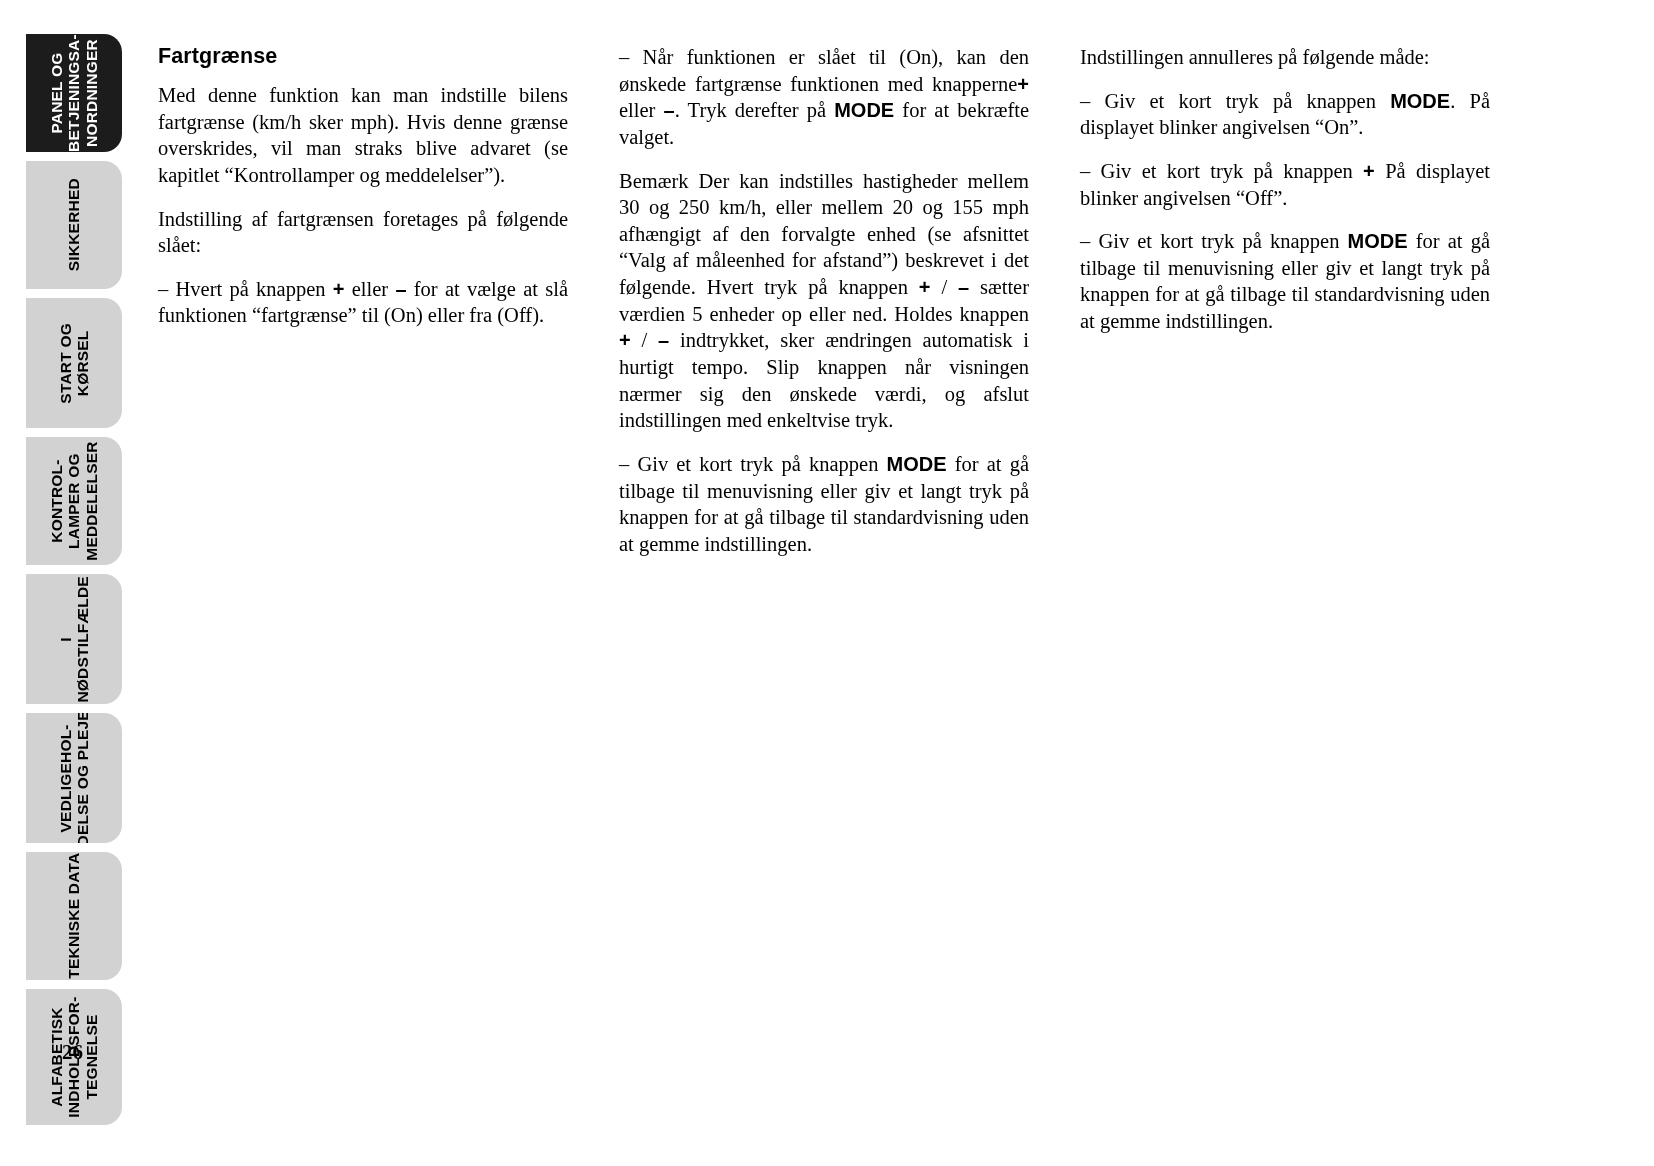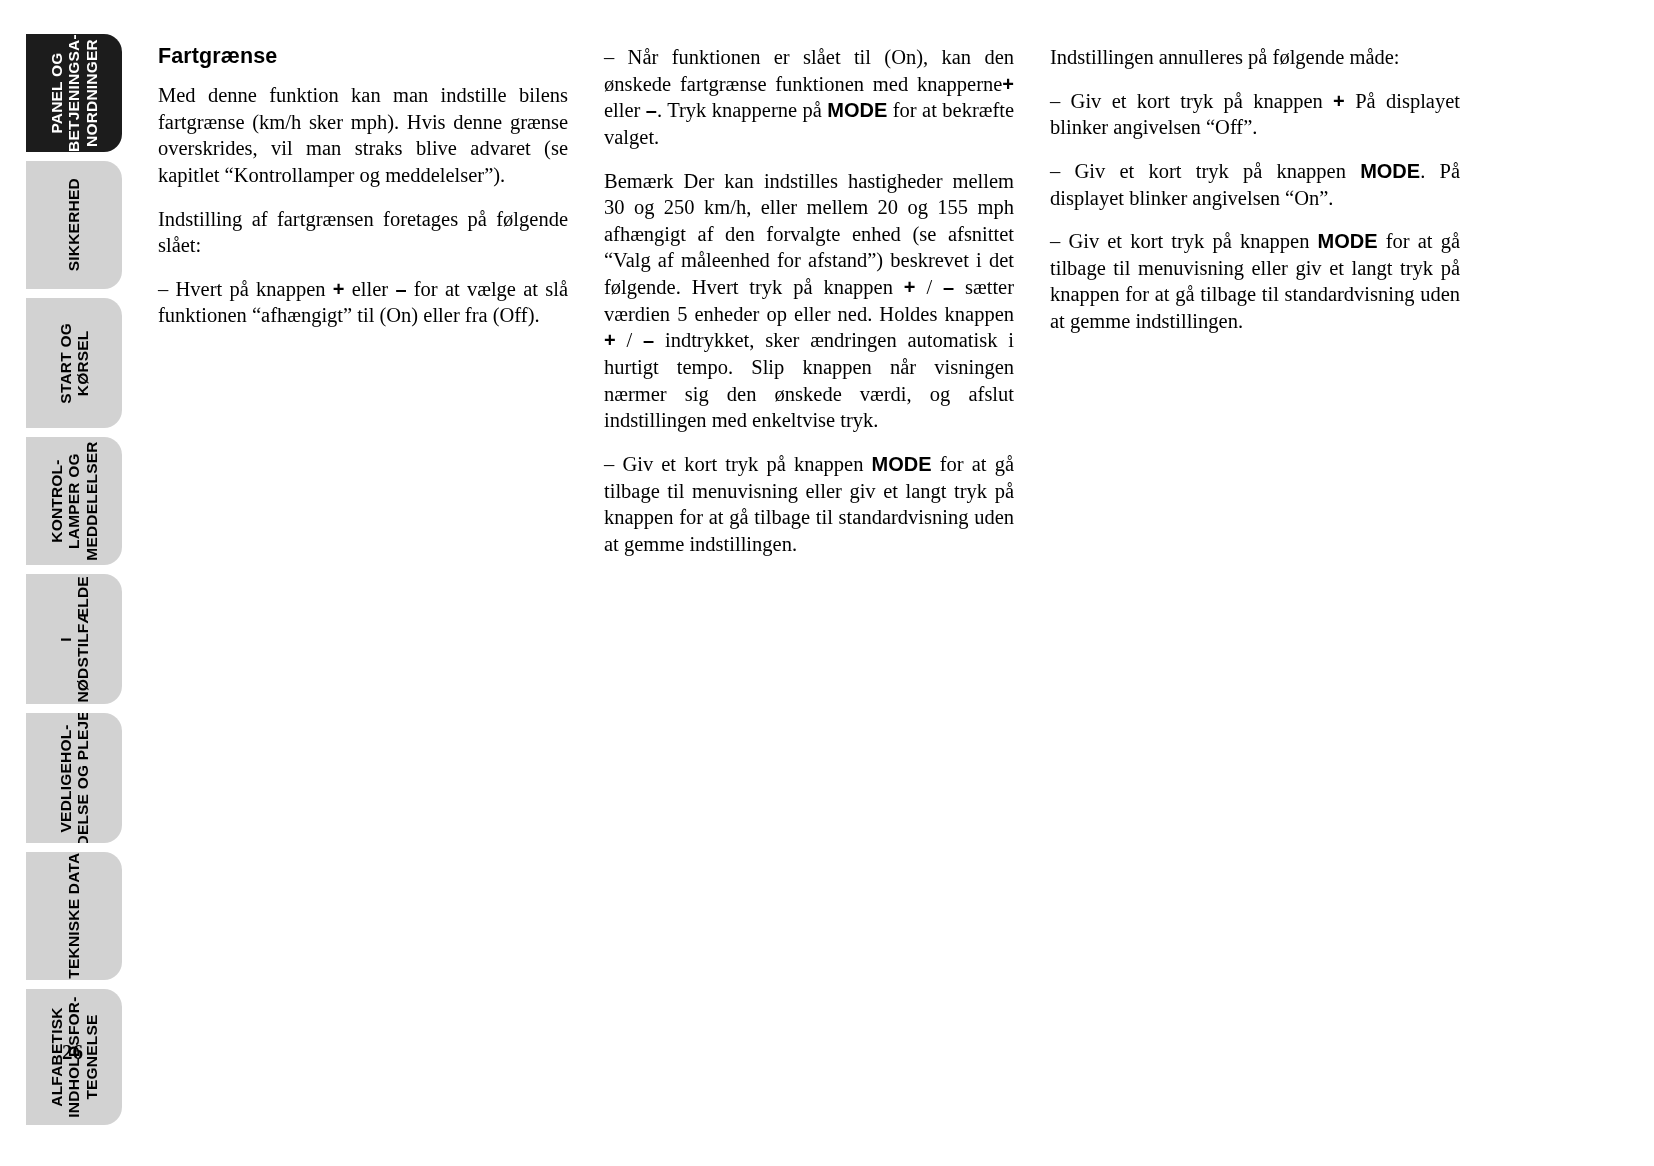--- a/index.html
+++ b/index.html
@@ -67,21 +67,21 @@
     font-family: "Liberation Serif", serif;
   }
 
   
   .columns {
     position: absolute;
     left: 158px;
     top: 44px;
     width: 1424px;
     display: flex;
-    gap: 36px;
+    gap: 51px;
   }
   .col {
     width: 410px;
     font-family: "Liberation Serif", serif;
   }
   .col p {
     margin: 0 0 17px 0;
     font-size: 20.5px;
     line-height: 1.30;
     text-align: justify;
@@ -129,29 +129,29 @@
 </div>
 
 <div class="page-number">26</div>
 
 <div class="columns">
 
   <div class="col">
     <h2 class="heading">Fartgrænse</h2>
     <p>Med denne funktion kan man indstille bilens fartgrænse (km/h sker mph). Hvis denne grænse overskrides, vil man straks blive advaret (se kapitlet “Kontrollamper og meddelelser”).</p>
     <p>Indstilling af fartgrænsen foretages på følgende slået:</p>
-    <p class="last"><span>– Hvert på knappen </span><span class="bsans">+</span><span> eller </span><span class="bsans">–</span><span> for at vælge at slå funktionen “afhængigt” til (On) eller fra (Off).</span></p>
+    <p class="last"><span>– Hvert på knappen </span><span class="bsans">+</span><span> eller </span><span class="bsans">–</span><span> for at vælge at slå funktionen “fartgrænse” til (On) eller fra (Off).</span></p>
   </div>
 
   <div class="col">
-    <p><span>– Når funktionen er slået til (On), kan den ønskede fartgrænse funktionen med knapperne</span><span class="bsans">+</span><span> eller </span><span class="bsans">–</span><span>. Tryk knapperne på </span><span class="bsans">MODE</span><span> for at bekræfte valget.</span></p>
+    <p><span>– Når funktionen er slået til (On), kan den ønskede fartgrænse funktionen med knapperne</span><span class="bsans">+</span><span> eller </span><span class="bsans">–</span><span>. Tryk derefter på </span><span class="bsans">MODE</span><span> for at bekræfte valget.</span></p>
     <p><span>Bemærk Der kan indstilles hastigheder mellem 30 og 250 km/h, eller mellem 20 og 155 mph afhængigt af den forvalgte enhed (se afsnittet “Valg af måleenhed for afstand”) beskrevet i det følgende. Hvert tryk på knappen </span><span class="bsans">+</span><span> / </span><span class="bsans">–</span><span> sætter værdien 5 enheder op eller ned. Holdes knappen </span><span class="bsans">+</span><span> / </span><span class="bsans">–</span><span> indtrykket, sker ændringen automatisk i hurtigt tempo. Slip knappen når visningen nærmer sig den ønskede værdi, og afslut indstillingen med enkeltvise tryk.</span></p>
     <p class="last"><span>– Giv et kort tryk på knappen </span><span class="bsans">MODE</span><span> for at gå tilbage til menuvisning eller giv et langt tryk på knappen for at gå tilbage til standardvisning uden at gemme indstillingen.</span></p>
   </div>
 
   <div class="col">
     <p>Indstillingen annulleres på følgende måde:</p>
+    <p><span>– Giv et kort tryk på knappen </span><span class="bsans">MODE</span><span>. På displayet blinker angivelsen “On”.</span></p>
     <p><span>– Giv et kort tryk på knappen </span><span class="bsans">+</span><span> På displayet blinker angivelsen “Off”.</span></p>
-    <p><span>– Giv et kort tryk på knappen </span><span class="bsans">MODE</span><span>. På displayet blinker angivelsen “On”.</span></p>
     <p class="last"><span>– Giv et kort tryk på knappen </span><span class="bsans">MODE</span><span> for at gå tilbage til menuvisning eller giv et langt tryk på knappen for at gå tilbage til standardvisning uden at gemme indstillingen.</span></p>
   </div>
 
 </div>
 
 </body></html>

